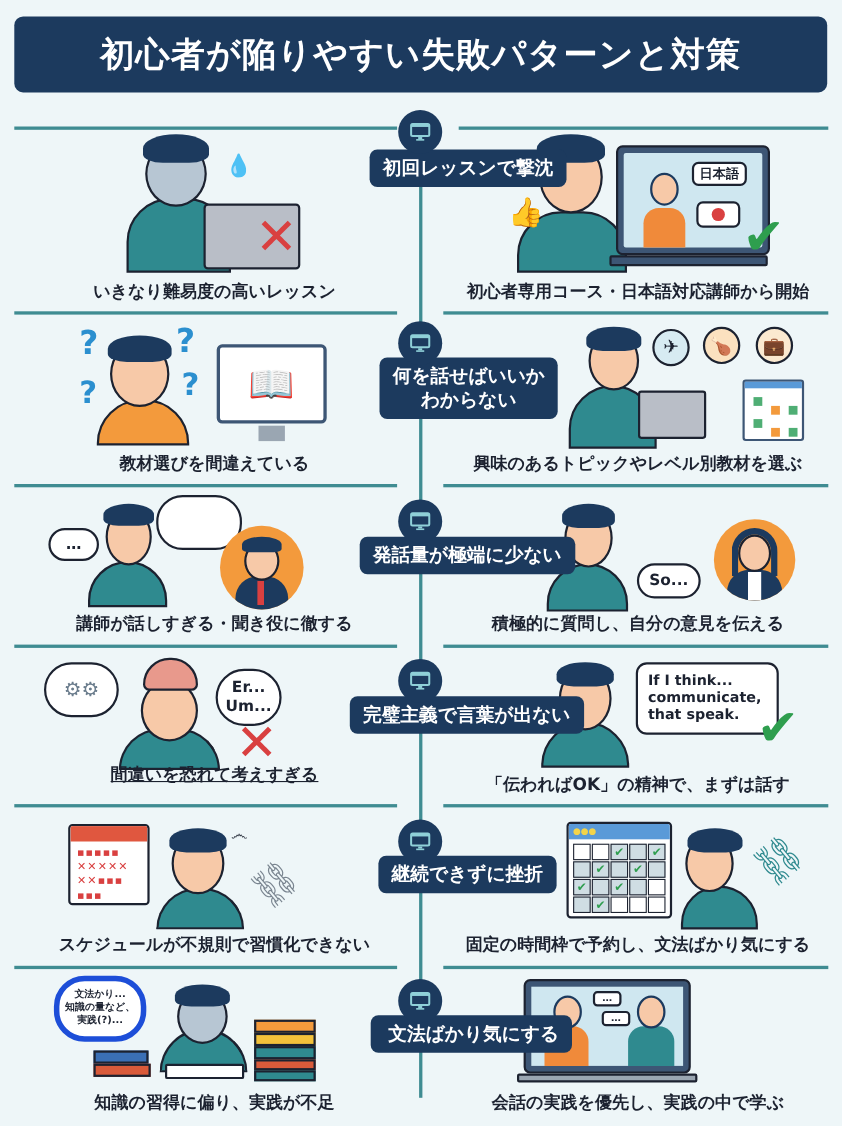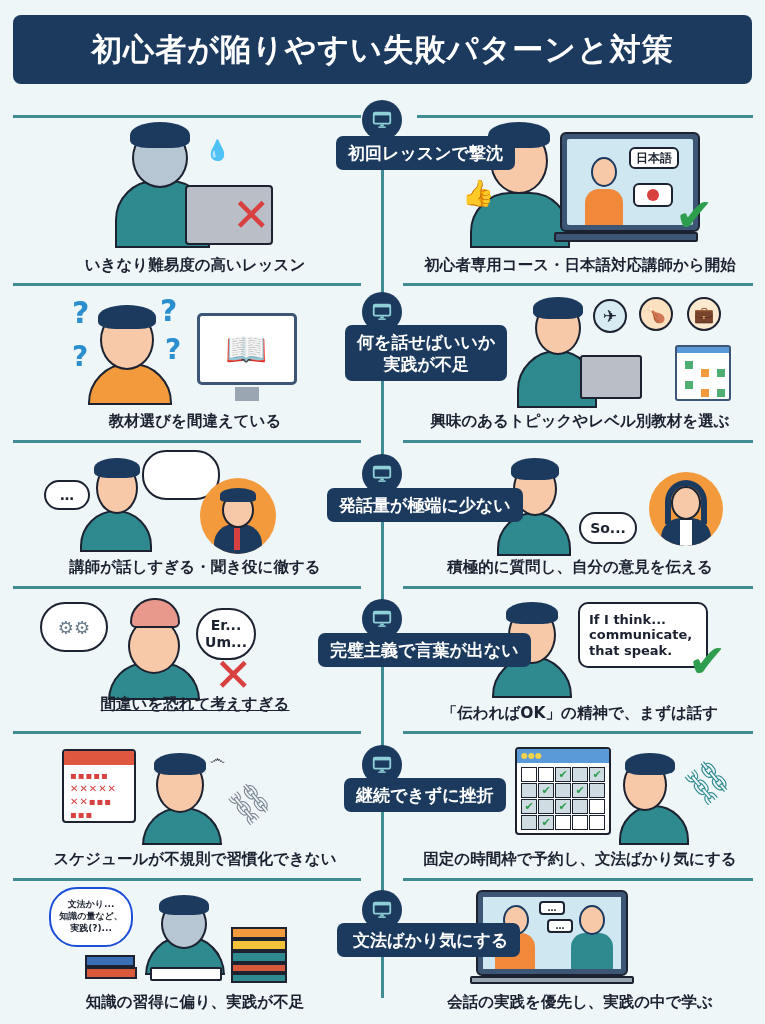--- a/index.html
+++ b/index.html
@@ -108,21 +108,21 @@
 <div class="hub" style="top:292px;">
   <svg viewBox="0 0 24 24">
       <rect x="3" y="4" width="18" height="12" rx="1.5" fill="none" stroke="#8fd0d8" stroke-width="2"></rect>
       <rect x="3" y="4" width="18" height="3" fill="#8fd0d8"></rect>
       <rect x="10" y="17" width="4" height="2" fill="#8fd0d8"></rect>
       <rect x="8" y="19" width="8" height="1.6" fill="#8fd0d8"></rect>
     </svg>
 </div>
 <div class="label-box" style="left:305px; top:325px;">
   <div>何を話せばいいか</div>
-  <div>実践が不足</div>
+  <div>わからない</div>
 </div>
 
 <div class="illus" style="left:70px; top:295px; width:240px; height:110px;">
   <div style="position:absolute; left:2px; top:0; color:#2b8fcf; font-size:30px; font-weight:bold;">?</div>
   <div style="position:absolute; left:2px; top:45px; color:#2b8fcf; font-size:28px; font-weight:bold;">?</div>
   <div style="position:absolute; left:90px; top:-2px; color:#2b8fcf; font-size:30px; font-weight:bold;">?</div>
   <div style="position:absolute; left:95px; top:38px; color:#2b8fcf; font-size:28px; font-weight:bold;">?</div>
   <div class="person-body" style="left:18px; top:68px; width:84px; height:42px; background:#f39a3c;"></div>
   <div class="person-head" style="left:30px; top:15px; width:54px; height:60px;"></div>
   <div class="person-hair" style="left:28px; top:10px; width:58px; height:24px;"></div>
@@ -294,21 +294,21 @@
   <svg viewBox="0 0 24 24">
       <rect x="3" y="4" width="18" height="12" rx="1.5" fill="none" stroke="#8fd0d8" stroke-width="2"></rect>
       <rect x="3" y="4" width="18" height="3" fill="#8fd0d8"></rect>
       <rect x="10" y="17" width="4" height="2" fill="#8fd0d8"></rect>
       <rect x="8" y="19" width="8" height="1.6" fill="#8fd0d8"></rect>
     </svg>
 </div>
 <div class="label-box" style="left:297px; top:923px;padding-left:16px;">文法ばかり気にする</div>
 
 <div class="illus" style="left:45px; top:885px; width:250px; height:100px;">
-  <div style="position:absolute; left:4px; top:2px; width:84px; height:60px; background:#fff; border:2px solid #1d4ed8; border-radius:28px; display:flex; flex-direction:column; align-items:center; justify-content:center; font-size:9px; font-weight:bold; line-height:1.3;">
+  <div style="position:absolute; left:4px; top:2px; width:84px; height:60px; background:#fff; border:5px solid #1d4ed8; border-radius:28px; display:flex; flex-direction:column; align-items:center; justify-content:center; font-size:9px; font-weight:bold; line-height:1.3;">
     <span>文法かり...</span>
     <span>知識の量など、</span>
     <span>実践(?)...</span>
   </div>
   <div class="person-body" style="left:100px; top:50px; width:80px; height:40px; background:#2f8a8f;"></div>
   <div class="person-head" style="left:116px; top:14px; width:46px; height:50px; background:#b7c6d3;"></div>
   <div class="person-hair" style="left:114px; top:10px; width:50px; height:20px;"></div>
   <div style="position:absolute; left:40px; top:70px; width:50px; height:12px; background:#3a6fb5; border:2px solid #1c2230;"></div>
   <div style="position:absolute; left:40px; top:82px; width:52px; height:12px; background:#d95a3a; border:2px solid #1c2230;"></div>
   <div style="position:absolute; left:105px; top:82px; width:72px; height:14px; background:#fff; border:2px solid #1c2230; border-radius:2px;"></div>

